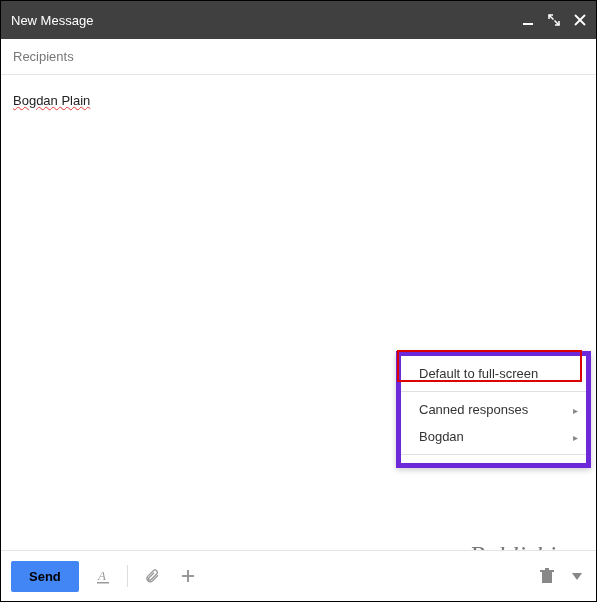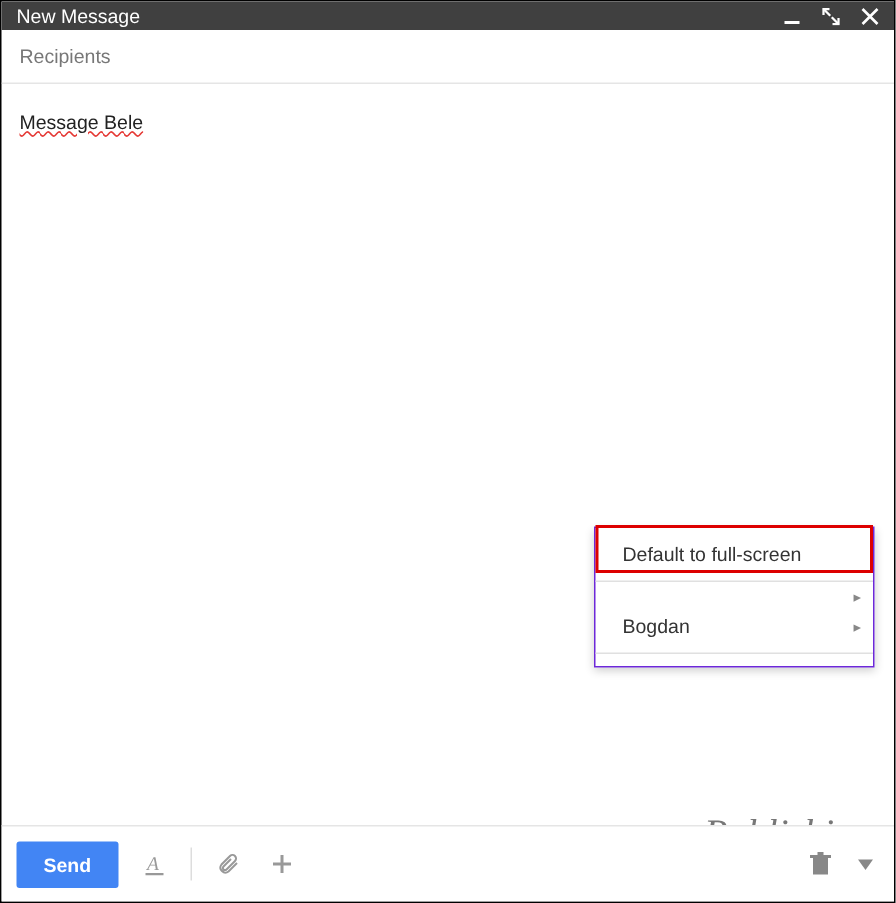--- a/index.html
+++ b/index.html
@@ -12,21 +12,21 @@
     width: 597px;
     height: 602px;
     position: relative;
     box-sizing: border-box;
     border: 1px solid #000;
     overflow: hidden;
   }
   .titlebar {
     background: #404040;
     color: #fff;
-    height: 19px;
+    height: 38px;
     display: flex;
     align-items: center;
     justify-content: space-between;
     padding: 0 10px;
     font-size: 13px;
   }
   .titlebar .title {
     font-weight: normal;
   }
   .title-icons {
@@ -67,21 +67,21 @@
     text-decoration-color: #e53935;
     text-decoration-thickness: 1px;
   }
 
   .menu {
     position: absolute;
     top: 350px;
     left: 395px;
     width: 185px;
     background: #fff;
-    border: 1px solid #6d28d9;
+    border: 5px solid #6d28d9;
     box-shadow: 0 2px 6px rgba(0,0,0,0.2);
     font-size: 13px;
     color: #333;
     padding: 4px 0;
   }
   .menu .item {
     padding: 6px 22px 6px 18px;
     position: relative;
     cursor: pointer;
     white-space: nowrap;
@@ -118,21 +118,21 @@
     height: 50px;
     border-top: 1px solid #e5e5e5;
     display: flex;
     align-items: center;
     padding: 0 10px;
     background: #fff;
     gap: 12px;
   }
   .send-btn {
     background: #4285f4;
-    color: #ffffff;
+    color: #000000;
     border: none;
     padding: 8px 18px;
     font-size: 13px;
     font-weight: bold;
     border-radius: 2px;
     cursor: pointer;
   }
   .tool-icon {
     color: #999;
     display: inline-flex;
@@ -197,29 +197,30 @@
       </svg>
     </span>
   </div>
 </div>
 
 <div class="fields">
   <div class="field">Recipients</div>
 </div>
 
 <div class="body-area">
-  <span class="spelling-wavy">Message Bele</span>
+  <span class="spelling-wavy">Bogdan Plain</span>
 </div>
 
 <div class="menu">
   <div class="item">
     <span>Default to full-screen</span>
   </div>
   <div class="sep"></div>
   <div class="item">
+    <span>Canned responses</span>
     <span class="arrow">▸</span>
   </div>
   <div class="item">
     <span>Bogdan</span>
     <span class="arrow">▸</span>
   </div>
   <div class="sep"></div>
 </div>
 
 <div class="highlight-box"></div>

